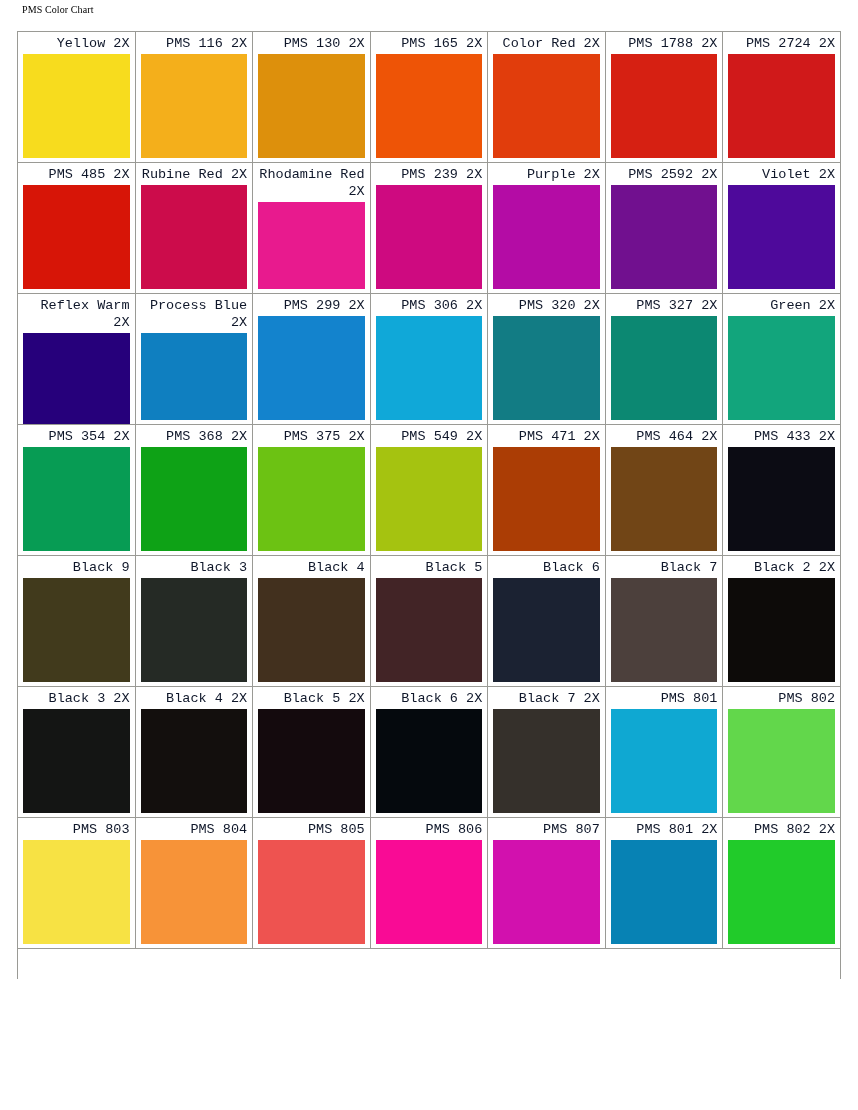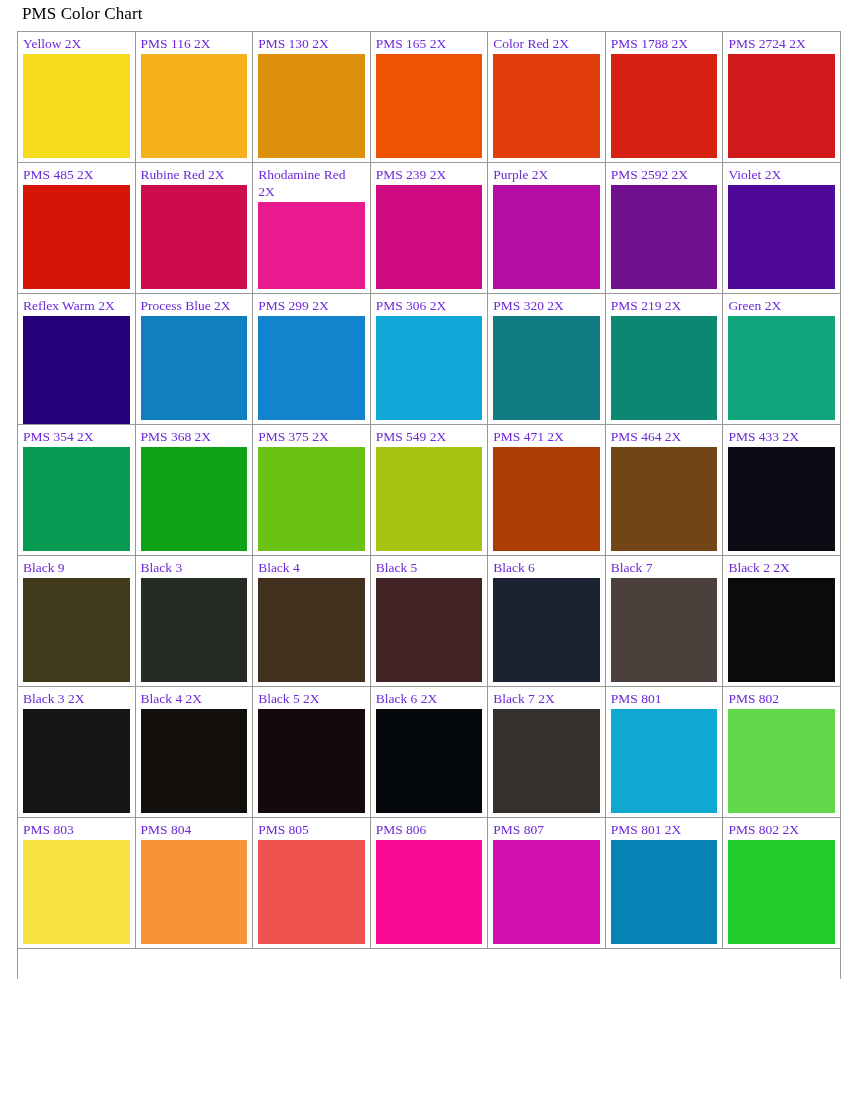--- a/index.html
+++ b/index.html
@@ -14,21 +14,21 @@
     position: relative;
     font-family: "Liberation Sans", sans-serif;
     overflow: hidden;
   }
 
   #page-title {
     position: absolute;
     left: 22px;
     top: 4px;
     font-family: "Liberation Serif", serif;
-    font-size: 17px;
+    font-size: 10px;
     color: #000000;
     letter-spacing: 0.1px;
     white-space: nowrap;
   }
 
   #chart-table {
     position: absolute;
     left: 17px;
     top: 31px;
     width: 824px;
@@ -49,23 +49,23 @@
     padding: 3px 5px 4px 5px;
     height: 100%;
     box-sizing: border-box;
     display: flex;
     flex-direction: column;
   }
 
   .swatch-label {
     font-size: 13.5px;
     line-height: 17px;
-    color: #6d28d9;
-    text-align: left;
-    font-family: Liberation Serif, serif;
+    color: #0f172a;
+    text-align: right;
+    font-family: Liberation Mono, monospace;
     padding-bottom: 2px;
     flex: 0 0 auto;
     white-space: normal;
   }
 
   .swatch-chip {
     flex: 1 1 auto;
     width: 100%;
     min-height: 10px;
   }
@@ -202,21 +202,21 @@
           </div>
         </td>
         <td class="swatch-cell">
           <div class="cell-inner">
             <div class="swatch-label">PMS 320 2X</div>
             <div class="swatch-chip" style="background-color: rgb(18, 124, 132);"></div>
           </div>
         </td>
         <td class="swatch-cell">
           <div class="cell-inner">
-            <div class="swatch-label">PMS 219 2X</div>
+            <div class="swatch-label">PMS 327 2X</div>
             <div class="swatch-chip" style="background-color: rgb(12, 136, 114);"></div>
           </div>
         </td>
         <td class="swatch-cell">
           <div class="cell-inner">
             <div class="swatch-label">Green 2X</div>
             <div class="swatch-chip" style="background-color: rgb(18, 165, 124);"></div>
           </div>
         </td>
       </tr>

